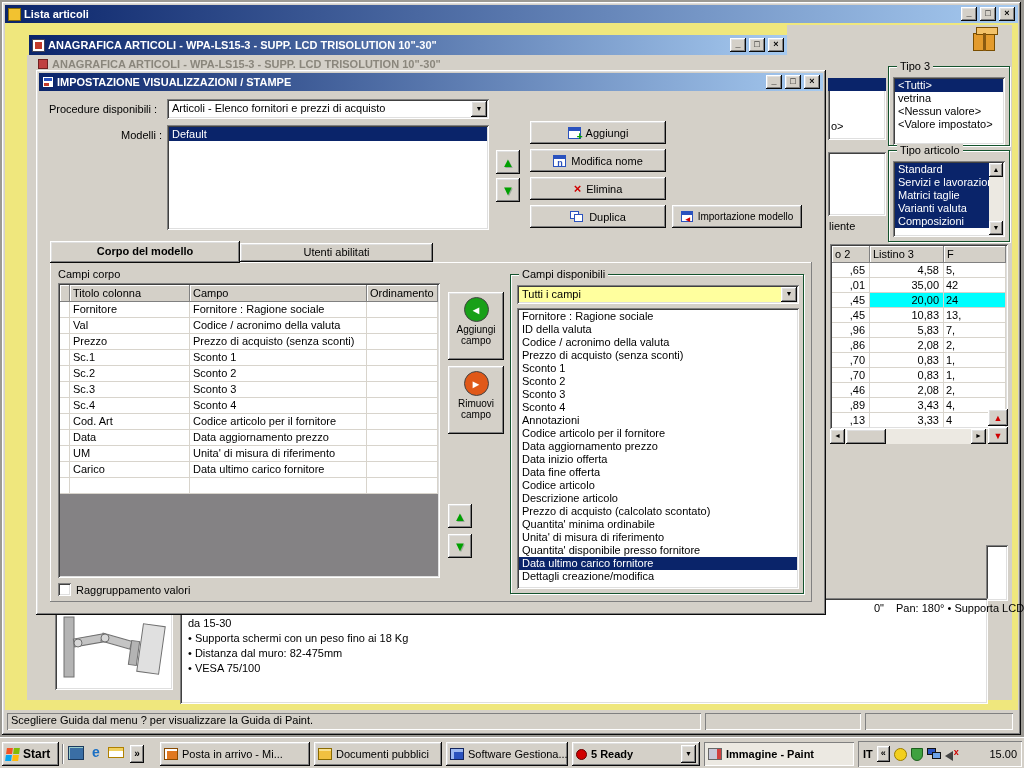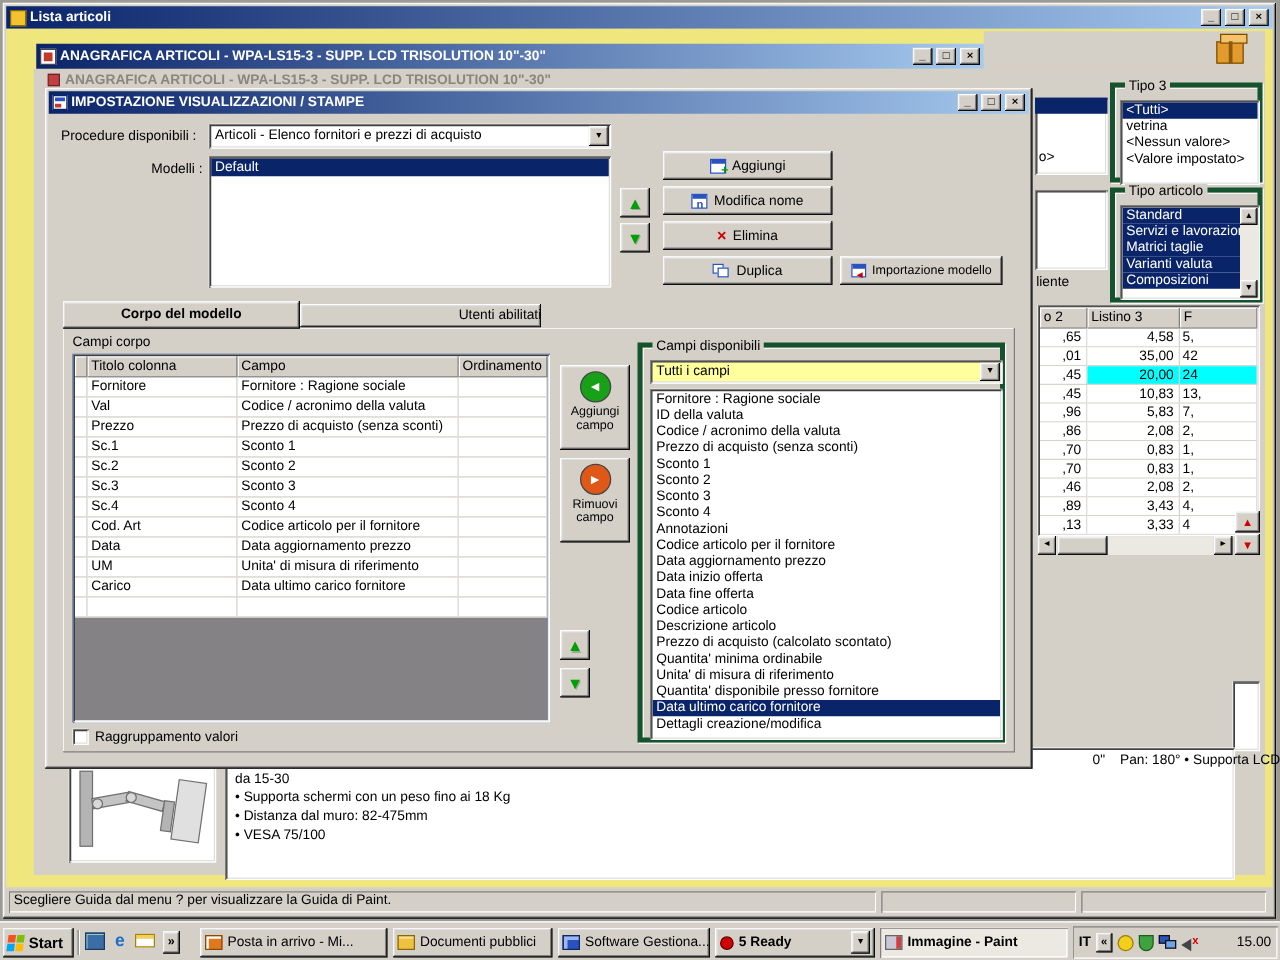--- a/index.html
+++ b/index.html
@@ -10,21 +10,21 @@
   .rt{box-shadow:inset -1px -1px #808080,inset 1px 1px #fff}
   .s{background:#fff;box-shadow:inset 1px 1px #808080,inset -1px -1px #fff,inset 2px 2px #404040,inset -2px -2px #dfdfdf}
   .tb{background:linear-gradient(90deg,#0a246a,#a6caf0);color:#fff;font-weight:bold;display:flex;align-items:center;gap:3px;padding:0 3px;white-space:nowrap;overflow:hidden}
   .cb{width:16px;height:14px;font-size:9px;line-height:12px;text-align:center;font-weight:bold;color:#000;flex:none}
   .btn{display:flex;align-items:center;justify-content:center;gap:5px;white-space:nowrap}
   .sel{background:#0a246a !important;color:#fff !important}
   .it{height:13px;line-height:13px;padding:0 3px;white-space:nowrap;overflow:hidden}
   .gh{background:#d4d0c8;box-shadow:inset -1px -1px #808080,inset 1px 1px #fff;padding:0 3px;white-space:nowrap;overflow:hidden;height:17px;line-height:16px}
   .gc{border-right:1px solid #d8d4cc;border-bottom:1px solid #d8d4cc;padding:0 3px;white-space:nowrap;overflow:hidden;background:#fff;height:16px;line-height:15px}
   .pc{height:15px;line-height:14px;text-align:right;padding:0 4px 0 10px;border-right:1px solid #d8d4cc;border-bottom:1px solid #d8d4cc;background:#fff;white-space:nowrap;overflow:hidden}
-  .gb{border:4px solid #14532d;box-shadow:inset 1px 1px #fff,1px 1px 0 #fff}
+  .gb{border:1px solid #14532d;box-shadow:inset 1px 1px #fff,1px 1px 0 #fff}
   .gbl{position:absolute;top:-7px;left:8px;background:#d4d0c8;padding:0 3px;line-height:13px;white-space:nowrap}
   .flx{display:flex}
   .green{color:#00a000;text-shadow:1px 1px 0 #9aa79a}
   .redg{color:#d00000}
   .circ{width:25px;height:25px;border-radius:50%;display:flex;align-items:center;justify-content:center;color:#fff;font-size:11px;border:1px solid #444}
   .lbl{white-space:nowrap}
   .task{display:flex;align-items:center;gap:4px;padding:0 4px;white-space:nowrap;overflow:hidden}
   .tico{width:14px;height:12px;flex:none}
 </style>
 </head>
@@ -254,26 +254,26 @@
   </div>
   <div class="ab r btn" style="left:636px;top:135px;width:130px;height:23px;font-size:10px">
     <span style="width:12px;height:11px;background:#fff;border:1px solid #2a52be;position:relative;flex:none">
         <span class="ab" style="left:0;top:0;width:10px;height:3px;background:#2a52be"></span>
         <span class="ab redg" style="right:0;bottom:-2px;font-size:8px;line-height:7px">◄</span>
       </span>
     <span>Importazione modello</span>
   </div>
 
   <div class="ab r" style="left:14px;top:171px;width:190px;height:22px;text-align:center;line-height:21px;font-weight:bold;z-index:2"><span>Corpo del modello</span></div>
-  <div class="ab r" style="left:204px;top:173px;width:193px;height:19px;text-align:right;line-height:18px"><span>Utenti abilitati</span></div>
+  <div class="ab r" style="left:204px;top:173px;width:193px;height:19px;text-align:center;line-height:18px"><span>Utenti abilitati</span></div>
 
   <div class="ab rt" style="left:14px;top:192px;width:762px;height:340px;background:#d4d0c8;z-index:1">
     <span class="ab lbl" style="left:8px;top:6px">Campi corpo</span>
 
-    <div class="ab s" style="left:8px;top:21px;width:382px;height:295px;background:#1d4ed8">
+    <div class="ab s" style="left:8px;top:21px;width:382px;height:295px;background:#be185d">
       <div style="position:absolute;left:2px;top:2px;right:2px;bottom:2px;overflow:hidden;background:#848284">
         <div class="flx">
           <div class="gh" style="width:10px"></div>
           <div class="gh" style="width:120px">Titolo colonna</div>
           <div class="gh" style="width:177px">Campo</div>
           <div class="gh" style="width:71px">Ordinamento</div>
         </div>
         <div class="flx">
             <div class="gc" style="width:10px"></div>
             <div class="gc" style="width:120px">Fornitore</div>

